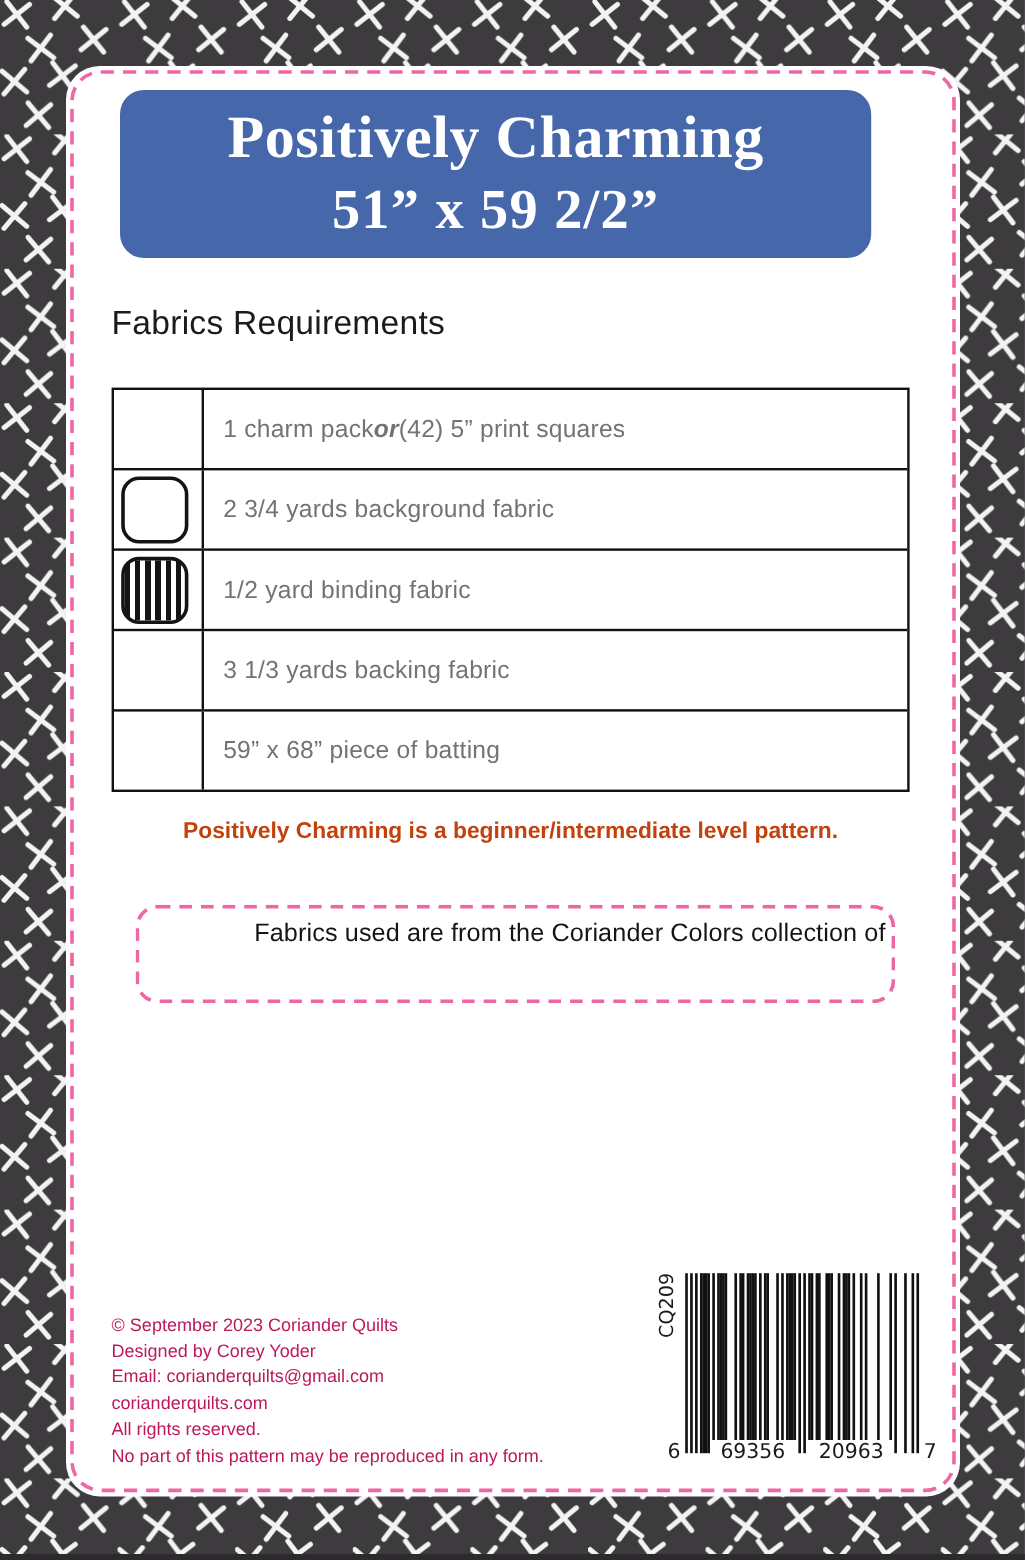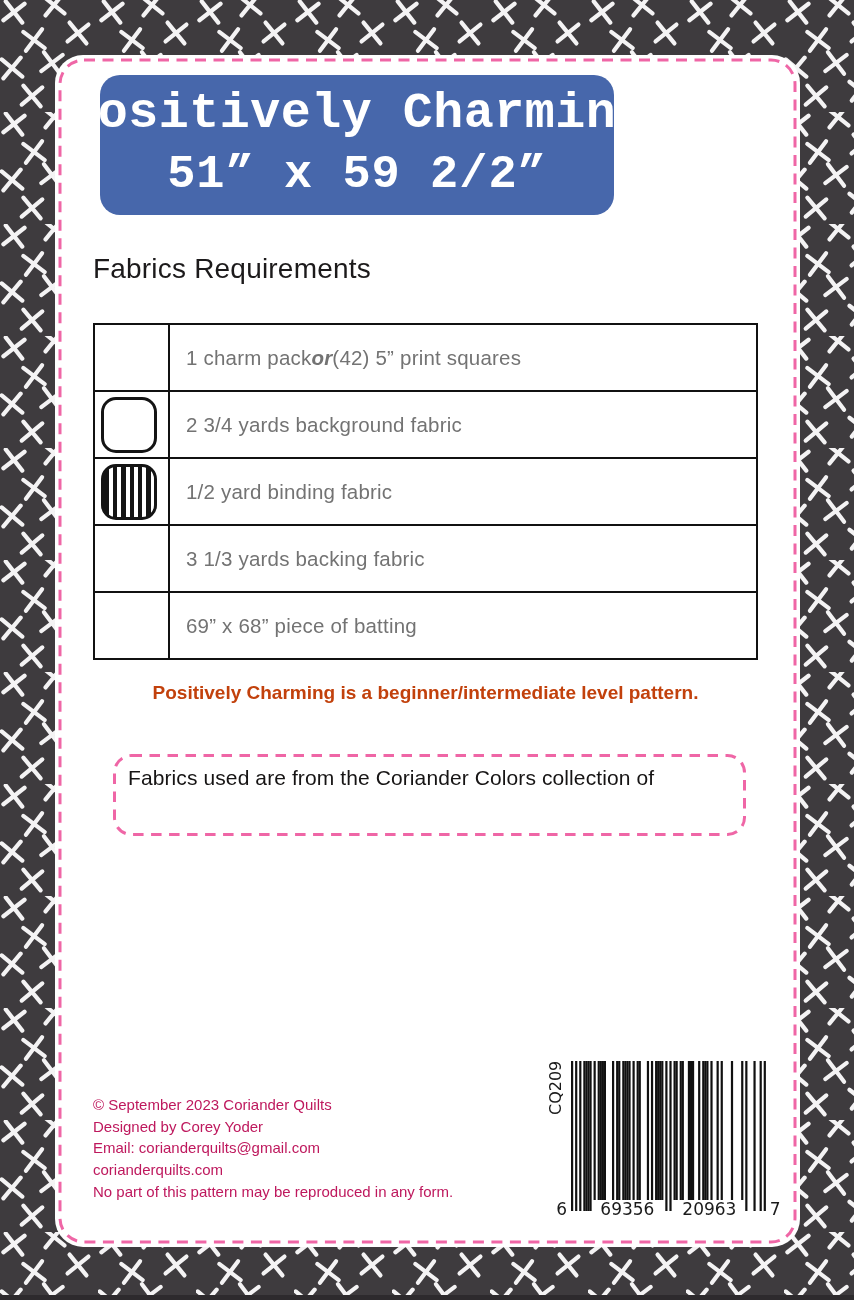--- a/index.html
+++ b/index.html
@@ -13,25 +13,25 @@
   .bgpattern{position:absolute;left:0;top:0;}
   .bottom-edge{position:absolute;left:0;bottom:0;width:854px;height:5px;background:#2d2a2d;}
 
   .card{
     position:absolute;left:55px;top:55px;width:745px;height:1192px;
     background:#ffffff;border-radius:28px;
   }
   .card-dash{position:absolute;left:0;top:0;pointer-events:none;}
 
   .banner{
-    position:absolute;left:45px;top:20px;width:514px;height:140px;
+    position:absolute;left:45px;top:20px;width:626px;height:140px;
     border-radius:20px;
     display:flex;flex-direction:column;align-items:center;justify-content:center;
     color:#ffffff;
-    font-family:Liberation Mono, monospace;
+    font-family:Liberation Serif, serif;
     font-weight:bold;
     text-align:center;
   }
   .banner .line1{font-size:50px;line-height:60px;letter-spacing:.5px;white-space:nowrap;}
   .banner .line2{font-size:47px;line-height:62px;letter-spacing:1px;white-space:nowrap;}
 
   .section-heading{
     position:absolute;left:38px;top:198px;
     font-size:28px;color:#1c1a1b;letter-spacing:.2px;
   }
@@ -53,21 +53,21 @@
   .swatch.striped{
     background:repeating-linear-gradient(90deg,#141414 0px,#141414 4.5px,#ffffff 4.5px,#ffffff 8.5px);
   }
 
   .level-note{
     position:absolute;left:38px;top:627px;width:665px;
     text-align:center;font-size:19px;font-weight:bold;color:#c2410c;
   }
 
   .note-box{
-    position:absolute;left:58px;top:699px;width:633px;height:82px;
+    position:absolute;left:58px;top:699px;width:633px;height:82px;text-align:right;
   }
   .note-box .note-text{
     position:absolute;left:15px;top:9px;right:8px;
     font-size:21px;line-height:30px;color:#161414;letter-spacing:.1px;
   }
 
   .footer{
     position:absolute;left:38px;top:1039px;width:420px;
     font-size:15px;line-height:21.7px;color:#be185d;
   }
@@ -141,41 +141,42 @@
         </div>
         <div class="trow">
           <div class="tcell-swatch"></div>
           <div class="tcell-text">
             <span>3 1/3 yards backing fabric</span>
           </div>
         </div>
         <div class="trow">
           <div class="tcell-swatch"></div>
           <div class="tcell-text">
-            <span>69” x 68” piece of batting</span>
+            <span>59” x 68” piece of batting</span>
           </div>
         </div>
       </div>
 
     <div class="level-note">Positively Charming is a beginner/intermediate level pattern.</div>
 
     <div class="note-box">
       <svg width="633" height="82" viewBox="0 0 633 82" xmlns="http://www.w3.org/2000/svg" style="position:absolute;left:0;top:0;">
         <rect x="1.5" y="1.5" width="630" height="79" rx="17" fill="none" stroke="#ef66a6" stroke-width="3" stroke-dasharray="10.5 7.5"></rect>
       </svg>
       <div class="note-text">
         <div>Fabrics used are from the Coriander Colors collection of</div>
       </div>
     </div>
 
     <div class="footer">
         <div>© September 2023 Coriander Quilts</div>
         <div>Designed by Corey Yoder</div>
         <div>Email: corianderquilts@gmail.com</div>
         <div>corianderquilts.com</div>
+        <div>All rights reserved.</div>
         <div>No part of this pattern may be reproduced in any form.</div>
       </div>
 
     <div class="barcode-block">
       <svg id="upc-svg" width="236" height="164" viewBox="0 0 236 164" xmlns="http://www.w3.org/2000/svg">
           <g>
             <rect x="26.00" y="2" width="2.1999999999999997" height="150" fill="#111111"></rect>
             <rect x="30.10" y="2" width="2.1999999999999997" height="150" fill="#111111"></rect>
             <rect x="34.20" y="2" width="2.1999999999999997" height="150" fill="#111111"></rect>
             <rect x="38.30" y="2" width="2.1999999999999997" height="150" fill="#111111"></rect>

